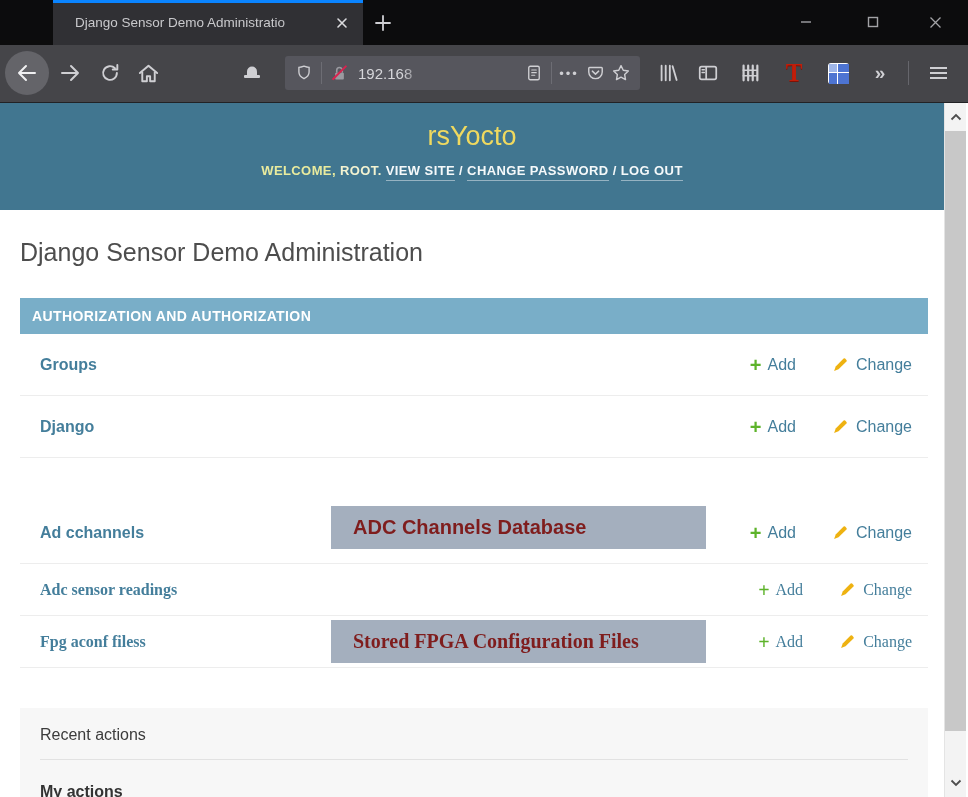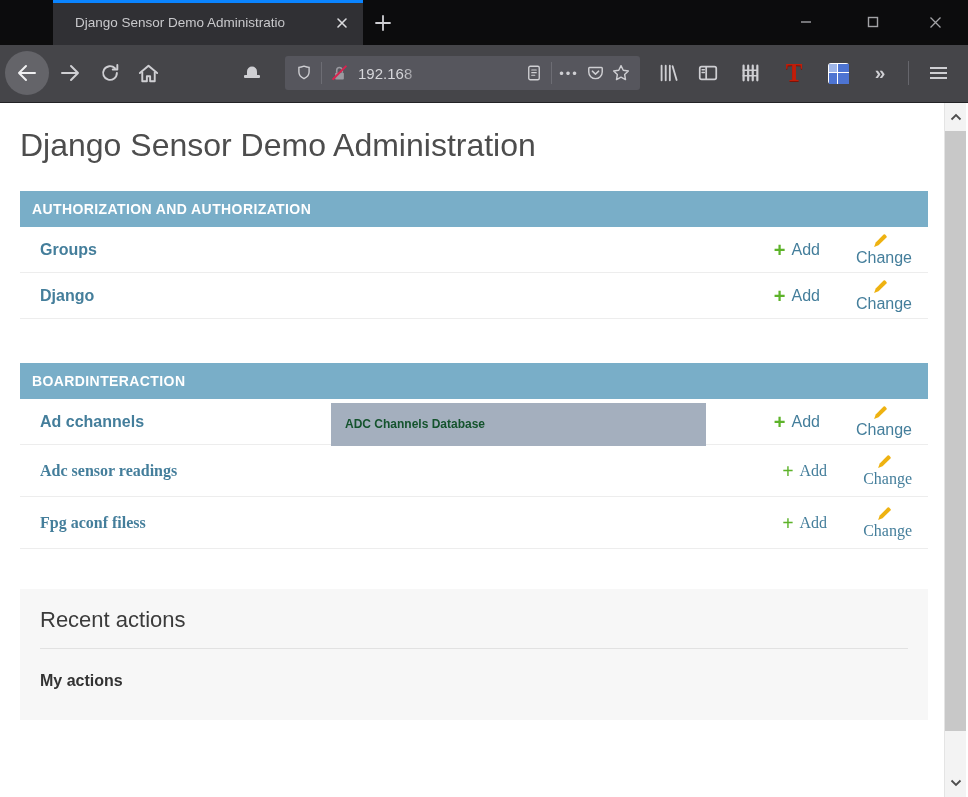--- a/index.html
+++ b/index.html
@@ -38,36 +38,36 @@
 
   
   .viewport { position:absolute; top:103px; left:0; width:944px; height:694px; background:#fff; overflow:hidden; }
   .site-header { height:107px; background:#417690; text-align:center; }
   .brand { padding-top:18px; font-size:27px; font-weight:400; color:#efd95f; }
   .user-tools { margin-top:11px; font-size:13px; font-weight:bold; letter-spacing:.4px; color:#e9eb9e; }
   .user-tools .uname { color:#f3f3d1; }
   .user-tools a { color:#f5f9fa; text-decoration:none; border-bottom:1px solid rgba(255,255,255,.45); padding-bottom:2px; }
   .user-tools .slash { color:#f5f9fa; }
   .content-main { margin:0 16px 0 20px; width:908px; }
-  .page-title { margin-top:26px; font-size:32px; font-weight:400; color:#4d4d4d; line-height:32px; }
+  .page-title { margin-top:26px; font-size:25px; font-weight:400; color:#4d4d4d; line-height:32px; }
   .module { margin-top:30px; }
   .module.second { margin-top:44px; }
   .caption { height:36px; line-height:36px; background:#79aec8; color:#fff; font-size:14px; font-weight:bold; letter-spacing:.4px; padding:0 12px; }
-  .row { position:relative; height:46px; display:flex; align-items:center; border-bottom:1px solid #ededed; background:#fff; padding-left:20px; }
+  .row { position:relative; height:62px; display:flex; align-items:center; border-bottom:1px solid #ededed; background:#fff; padding-left:20px; }
   .row2 { height:52px;font-family:Liberation Serif, serif; }
   .model-link { font-size:16px; font-weight:bold; color:#447e9b; text-decoration:none; }
   .spacer { flex:1 1 auto; }
   .addlink, .changelink { display:flex; align-items:center; font-size:16px; color:#447e9b; text-decoration:none; }
   .addlink { margin-right:36px; }
-  .changelink { padding-right:16px;flex-direction:column; }
+  .changelink { padding-right:16px; }
   .plus { color:#5db32a; font-weight:bold; font-size:20px; margin-right:6px; line-height:1; }
   .pencil { margin-right:7px; display:flex; }
-  .tooltip { position:absolute; left:311px; top:4px; width:375px; height:43px; line-height:43px; background:#a4afbe; color:#14532d; font-size:12px; font-weight:bold; padding-left:14px; z-index:2; }
+  .tooltip { position:absolute; left:311px; top:4px; width:375px; height:43px; line-height:43px; background:#a4afbe; color:#7f1d1d; font-size:20px; font-weight:bold; padding-left:22px; z-index:2; }
   .recent { margin-top:40px; background:#f7f7f7; padding:18px 20px 30px 20px; min-height:120px; }
-  .recent-title { font-size:22px; font-weight:400; color:#3b3b3b; }
+  .recent-title { font-size:16px; font-weight:400; color:#3b3b3b; }
   .recent-divider { margin-top:15px; border-bottom:1px solid #e2e2e2; }
   .recent-sub { margin-top:23px; font-size:16px; font-weight:bold; color:#333; }
 
   
   .scrollbar { position:absolute; top:103px; left:944px; width:22px; height:694px; background:#f3f3f3; border-left:1px solid #e4e4e4; }
   .sb-btn { position:absolute; left:0; width:100%; height:28px; display:flex; align-items:center; justify-content:center; background:#f3f3f3; }
   .sb-up { top:0; } .sb-down { bottom:0; }
   .sb-thumb { position:absolute; left:0; top:28px; width:100%; height:600px; background:#c8c8c8; }
 
   svg { display:block; }
@@ -220,20 +220,32 @@
   <div class="tbtn" style="left:920px;">
     <div class="hamburger">
         <div></div>
         <div></div>
         <div></div>
       </div>
   </div>
 
   <div class="viewport">
 
+    <div class="site-header">
+      <div class="brand">rsYocto</div>
+      <div class="user-tools">
+        <span>WELCOME,</span>
+        <span class="uname">ROOT</span><span class="uname">.</span>
+        <a href="#">VIEW SITE</a>
+        <span class="slash">/</span>
+        <a href="#">CHANGE PASSWORD</a>
+        <span class="slash">/</span>
+        <a href="#">LOG OUT</a>
+      </div>
+    </div>
 
     <div class="content-main">
       <h1 class="page-title">Django Sensor Demo Administration</h1>
 
       <div class="module">
         <div class="caption">AUTHORIZATION AND AUTHORIZATION</div>
 
         <div class="row">
           <a href="#" class="model-link">Groups</a>
           <div class="spacer"></div>
@@ -263,21 +275,20 @@
                 <svg width="17" height="17" viewBox="0 0 24 24">
                   <path d="M3 21l2.2-6.2L16.4 3.6a1.5 1.5 0 0 1 2.1 0l1.9 1.9a1.5 1.5 0 0 1 0 2.1L9.2 18.8z" fill="#eeb211"></path>
                 </svg>
               </span>
             <span>Change</span>
           </a>
         </div>
       </div>
 
       <div class="module second">
-        <div class="caption">BOARDINTERACTION</div>
 
         <div class="row">
           <a href="#" class="model-link">Ad cchannels</a>
           <div class="tooltip">ADC Channels Database</div>
           <div class="spacer"></div>
           <a href="#" class="addlink">
             <span class="plus">+</span>
             <span>Add</span>
           </a>
           <a href="#" class="changelink">
@@ -302,20 +313,21 @@
                 <svg width="17" height="17" viewBox="0 0 24 24">
                   <path d="M3 21l2.2-6.2L16.4 3.6a1.5 1.5 0 0 1 2.1 0l1.9 1.9a1.5 1.5 0 0 1 0 2.1L9.2 18.8z" fill="#eeb211"></path>
                 </svg>
               </span>
             <span>Change</span>
           </a>
         </div>
 
         <div class="row row2">
           <a href="#" class="model-link">Fpg aconf filess</a>
+          <div class="tooltip">Stored FPGA Configuration Files</div>
           <div class="spacer"></div>
           <a href="#" class="addlink">
             <span class="plus">+</span>
             <span>Add</span>
           </a>
           <a href="#" class="changelink">
             <span class="pencil">
                 <svg width="17" height="17" viewBox="0 0 24 24">
                   <path d="M3 21l2.2-6.2L16.4 3.6a1.5 1.5 0 0 1 2.1 0l1.9 1.9a1.5 1.5 0 0 1 0 2.1L9.2 18.8z" fill="#eeb211"></path>
                 </svg>

